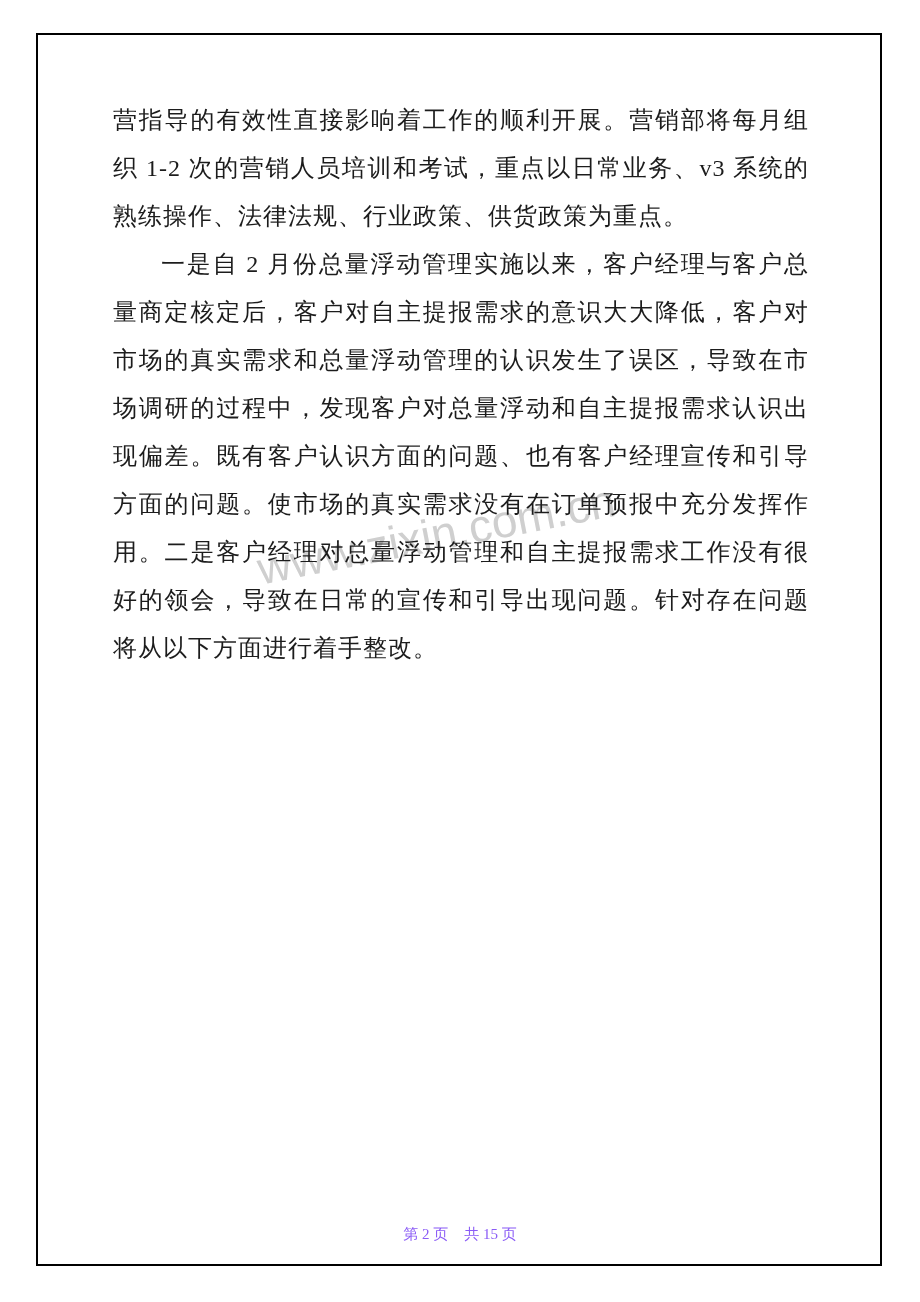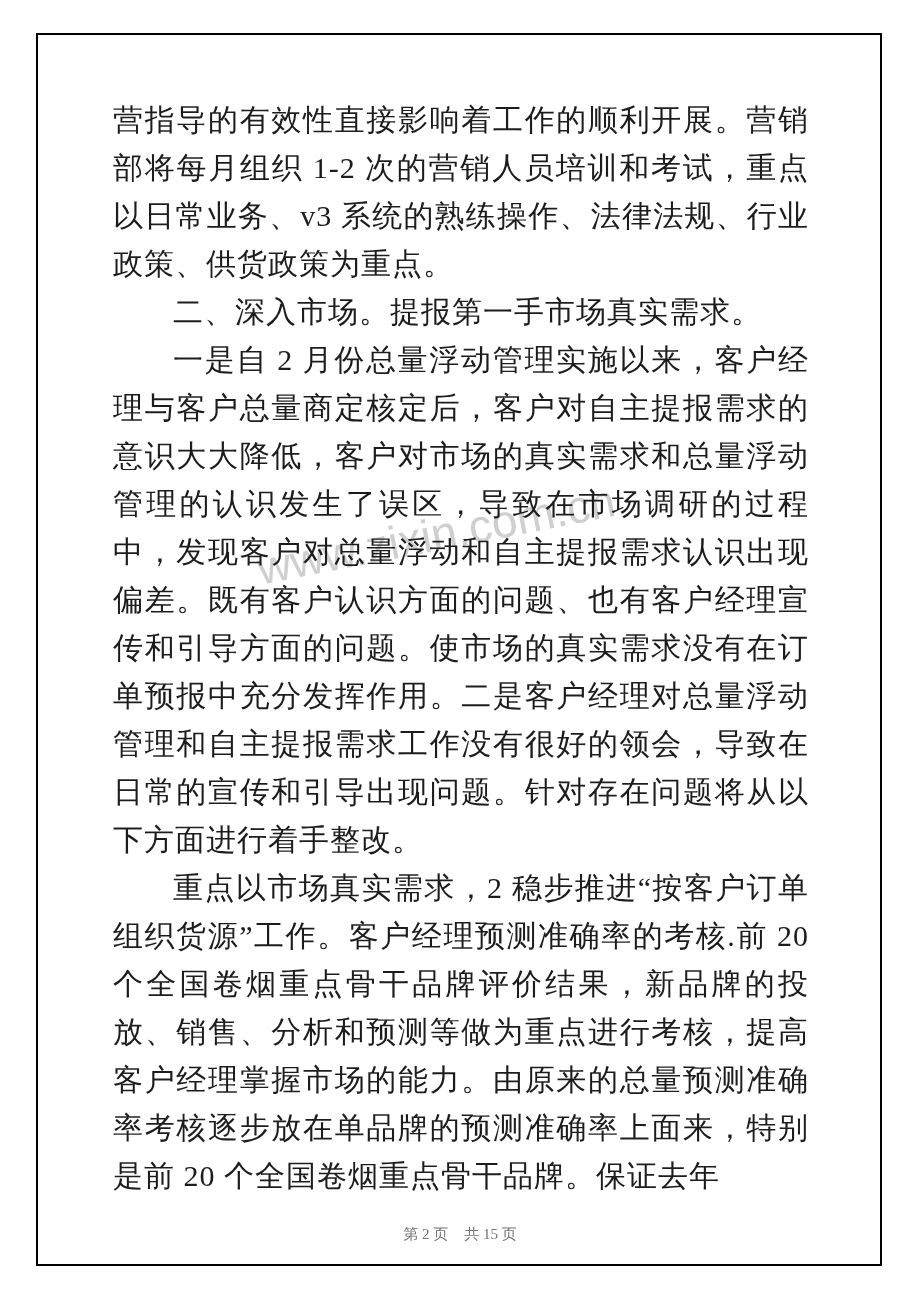--- a/index.html
+++ b/index.html
@@ -28,21 +28,21 @@
   }
   .content {
     position: absolute;
     left: 113px;
     top: 96px;
     width: 696px;
     z-index: 2;
   }
   .content p {
     margin: 0;
-    font-size: 30px;
+    font-size: 24px;
     line-height: 48px;
     text-align: justify;
     letter-spacing: 1px;
     word-break: break-all;
   }
   .content p.indent {
     text-indent: 2em;
   }
   .watermark {
     position: absolute;
@@ -59,41 +59,39 @@
     pointer-events: none;
     user-select: none;
   }
   .footer {
     position: absolute;
     left: 0;
     right: 0;
     bottom: 58px;
     text-align: center;
     font-size: 15px;
-    color: #737373;
+    color: #8b5cf6;
     z-index: 2;
   }
   .footer .sep {
     display: inline-block;
     width: 16px;
   }
 </style>
 </head>
 <body>
 
 <div class="page">
 
   <div class="page-border"></div>
 
   <div class="watermark">www.zixin.com.cn</div>
 
   <div class="content">
     <p>营指导的有效性直接影响着工作的顺利开展。营销部将每月组织 1-2 次的营销人员培训和考试，重点以日常业务、v3 系统的熟练操作、法律法规、行业政策、供货政策为重点。</p>
-    <p class="indent">二、深入市场。提报第一手市场真实需求。</p>
     <p class="indent">一是自 2 月份总量浮动管理实施以来，客户经理与客户总量商定核定后，客户对自主提报需求的意识大大降低，客户对市场的真实需求和总量浮动管理的认识发生了误区，导致在市场调研的过程中，发现客户对总量浮动和自主提报需求认识出现偏差。既有客户认识方面的问题、也有客户经理宣传和引导方面的问题。使市场的真实需求没有在订单预报中充分发挥作用。二是客户经理对总量浮动管理和自主提报需求工作没有很好的领会，导致在日常的宣传和引导出现问题。针对存在问题将从以下方面进行着手整改。</p>
-    <p class="indent">重点以市场真实需求，2 稳步推进“按客户订单组织货源”工作。客户经理预测准确率的考核.前 20 个全国卷烟重点骨干品牌评价结果，新品牌的投放、销售、分析和预测等做为重点进行考核，提高客户经理掌握市场的能力。由原来的总量预测准确率考核逐步放在单品牌的预测准确率上面来，特别是前 20 个全国卷烟重点骨干品牌。保证去年</p>
   </div>
 
   <div class="footer">
     <span>第 2 页</span><span class="sep"></span><span>共 15 页</span>
   </div>
 
 </div>
 
 </body></html>

